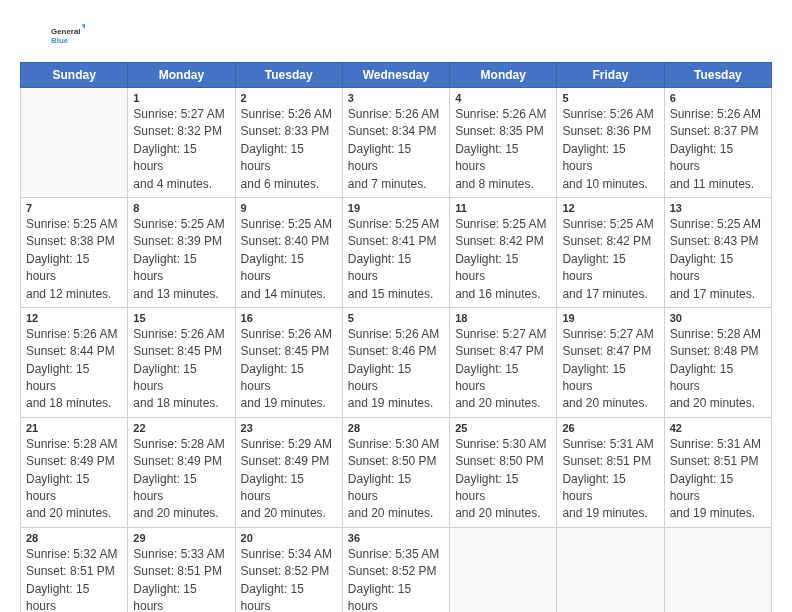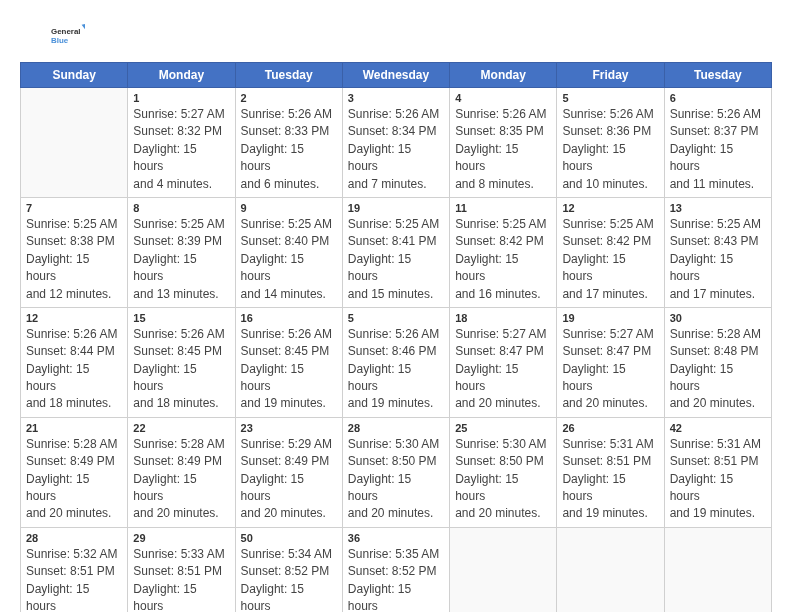--- a/index.html
+++ b/index.html
@@ -234,21 +234,21 @@
         <tr>
           <td>
             <span class="day-num">28</span>
             <div class="cell-text">Sunrise: 5:32 AM<br>Sunset: 8:51 PM<br>Daylight: 15 hours<br>and 18 minutes.</div>
           </td>
           <td>
             <span class="day-num">29</span>
             <div class="cell-text">Sunrise: 5:33 AM<br>Sunset: 8:51 PM<br>Daylight: 15 hours<br>and 18 minutes.</div>
           </td>
           <td>
-            <span class="day-num">50</span>
+            <span class="day-num">20</span>
             <div class="cell-text">Sunrise: 5:34 AM<br>Sunset: 8:52 PM<br>Daylight: 15 hours<br>and 17 minutes.</div>
           </td>
           <td>
             <span class="day-num">36</span>
             <div class="cell-text">Sunrise: 5:35 AM<br>Sunset: 8:52 PM<br>Daylight: 15 hours<br>and 17 minutes.</div>
           </td>
           <td class="empty"></td>
           <td class="empty"></td>
           <td class="empty"></td>
         </tr>

